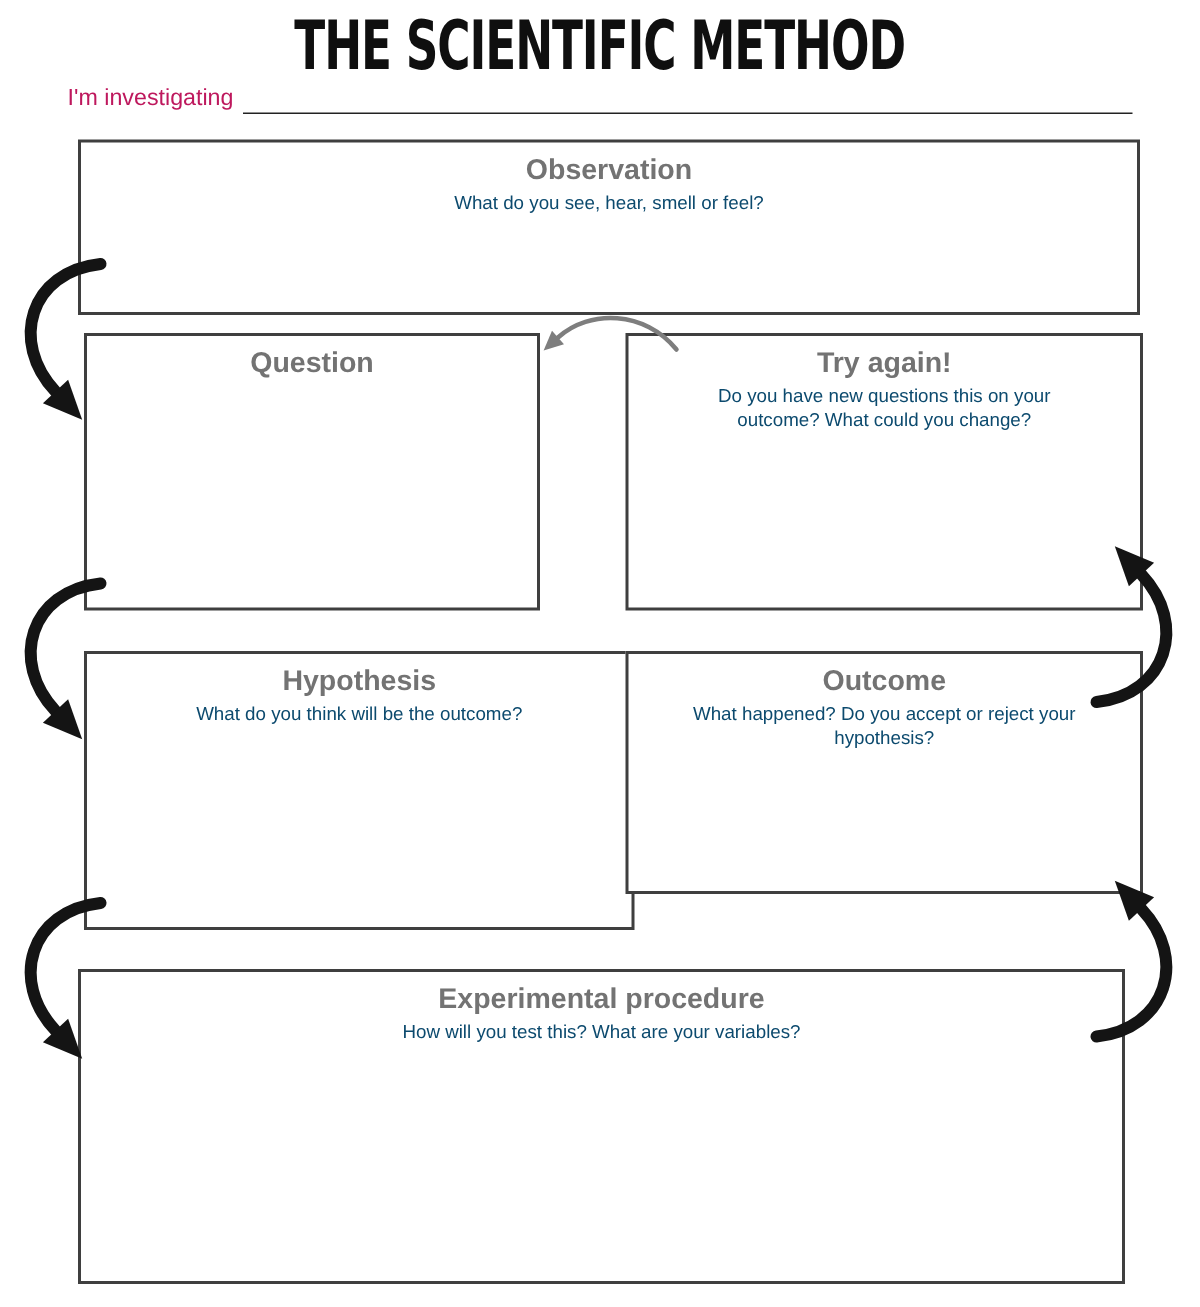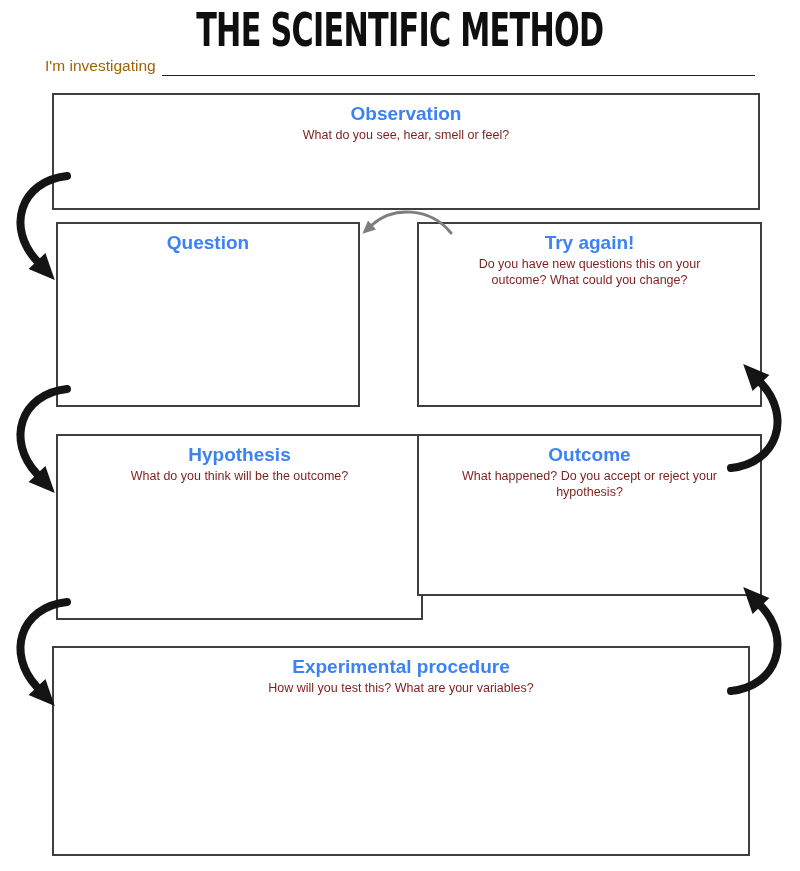--- a/index.html
+++ b/index.html
@@ -7,29 +7,29 @@
     position:relative;width:800px;height:871px;background:#ffffff;overflow:hidden;
     font-family:"Liberation Sans", sans-serif;color:#1a1a1a;text-decoration:underline;
   }
   .title-wrap{position:absolute;left:0;top:0;width:800px;text-align:center;}
   .title{
     display:inline-block;font-family:"DejaVu Sans", sans-serif;font-weight:800;
     font-size:42px;letter-spacing:-1px;color:#0f0f0f;
     transform:scale(0.72,1.08);transform-origin:center top;margin-top:4px;white-space:nowrap;
   }
   .inv-row{position:absolute;left:45px;top:55px;width:710px;display:flex;align-items:flex-end;}
-  .inv-label{font-size:15.5px;color:#a16207;white-space:nowrap;padding-bottom:1px;}
+  .inv-label{font-size:15.5px;color:#be185d;white-space:nowrap;padding-bottom:1px;}
   .inv-line{flex:1;margin-left:6px;border-bottom:1.8px solid #222;height:20px;}
   .box{
     position:absolute;border:2px solid #3f3f3f;background:#ffffff;
     box-sizing:border-box;display:flex;flex-direction:column;align-items:center;
     padding-top:7px;
   }
-  .box h2{margin:0;font-size:19px;font-weight:700;color:#3b82f6;line-height:1.25;}
-  .box .prompt{margin:1px 0 0 0;font-size:12.5px;color:#7f1d1d;line-height:1.3;text-align:center;}
+  .box h2{margin:0;font-size:19px;font-weight:700;color:#737373;line-height:1.25;}
+  .box .prompt{margin:1px 0 0 0;font-size:12.5px;color:#0c4a6e;line-height:1.3;text-align:center;}
   .half .prompt{max-width:280px;}
   .answer-area{flex:1;width:100%;}
   .b-observation{left:52px;top:93px;width:708px;height:117px;}
   .b-question{left:56px;top:222px;width:304px;height:185px;}
   .b-tryagain{left:417px;top:222px;width:345px;height:185px;}
   .b-hypothesis{left:56px;top:434px;width:367px;height:186px;}
   .b-outcome{left:417px;top:434px;width:345px;height:162px;}
   .b-experimental{left:52px;top:646px;width:698px;height:210px;}
   .arrow{position:absolute;pointer-events:none;}
   .a1{left:4px;top:166px;}

